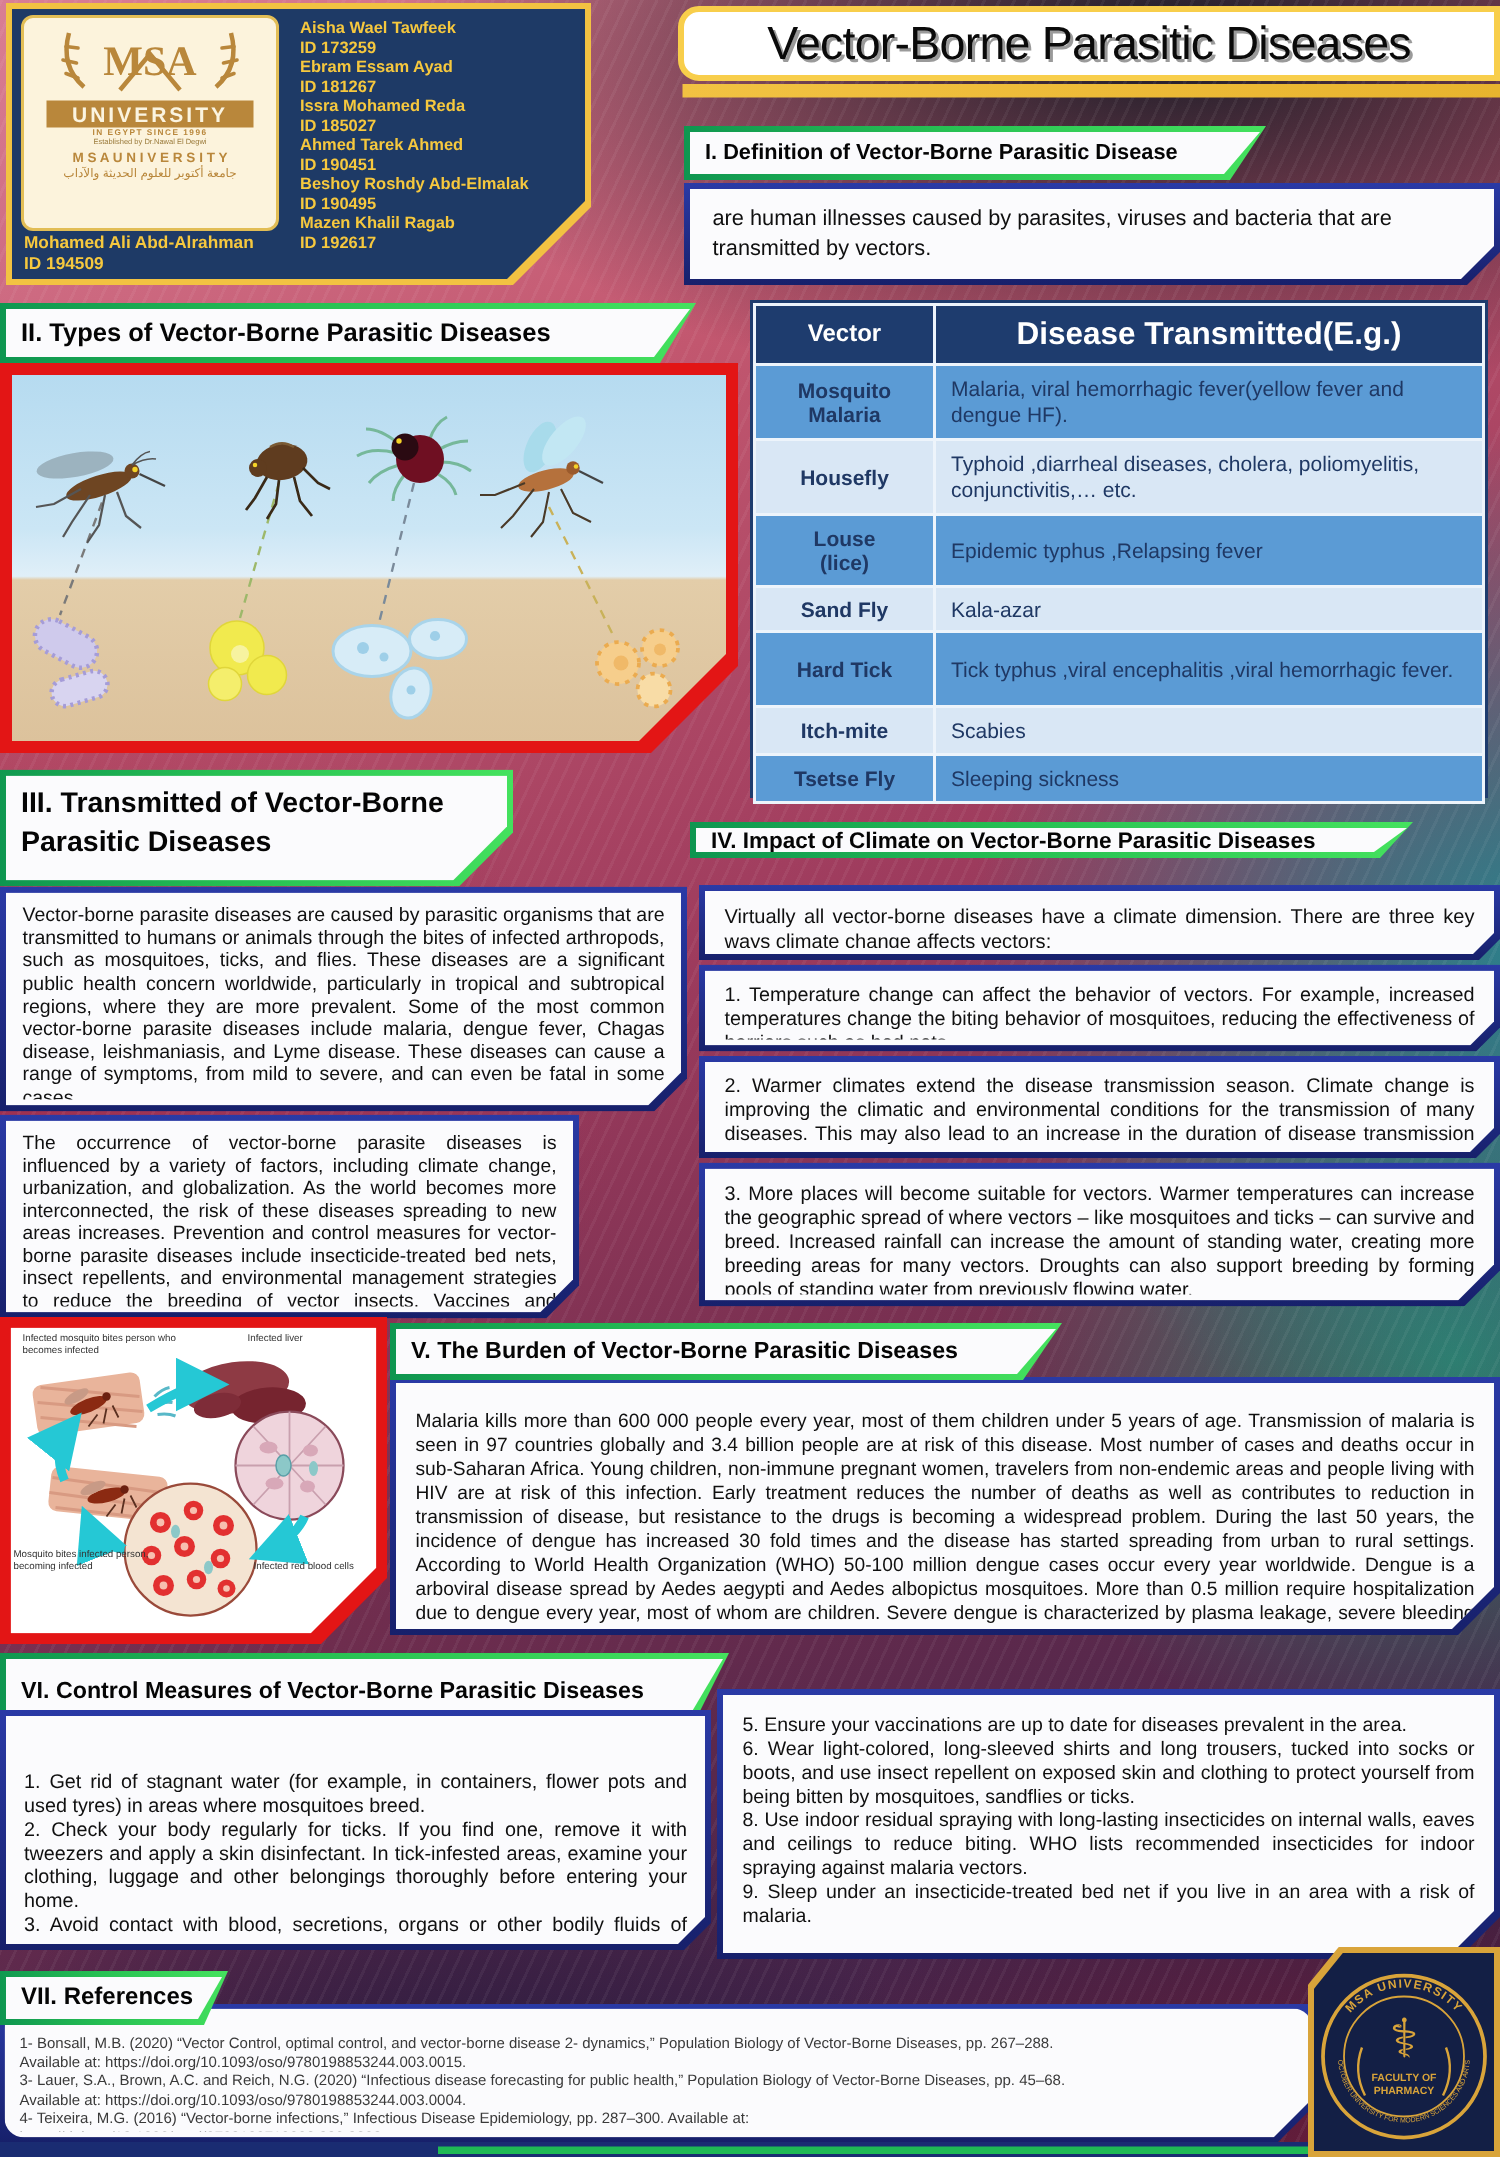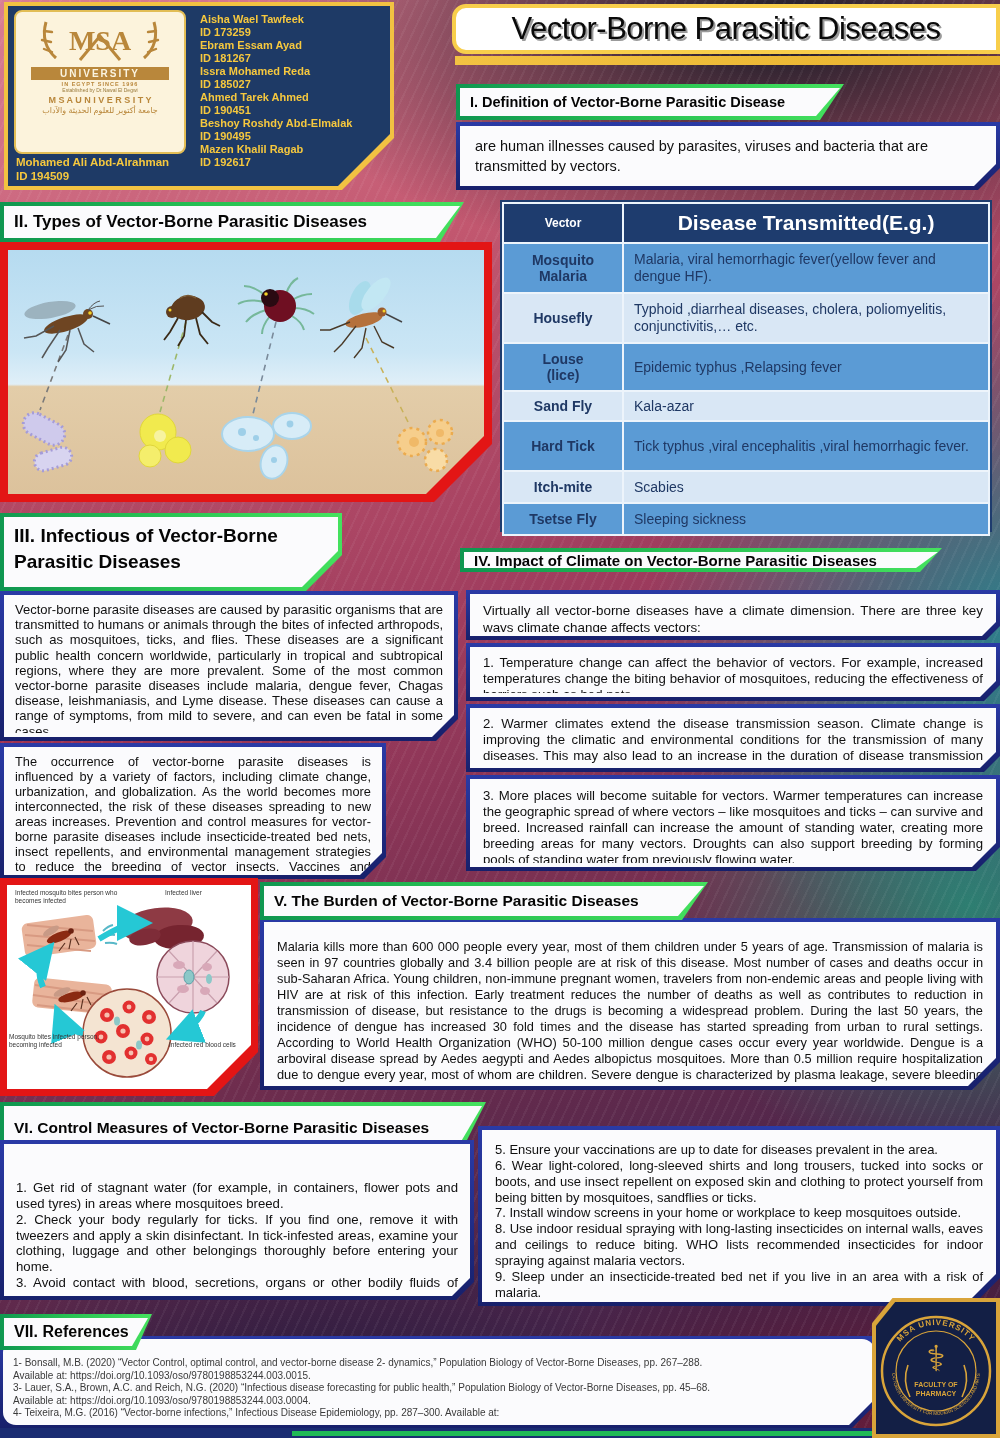--- a/index.html
+++ b/index.html
@@ -29,21 +29,21 @@
   .lbl{position:absolute;color:#333;font-size:6.5px;line-height:1.2;}
   
   .tblwrap{background:#fff;border:2px solid #1E3C6E;box-sizing:border-box;}
   table.vt{border-collapse:collapse;table-layout:fixed;width:100%;height:100%;}
   table.vt td,table.vt th{border:2px solid #EDF4FB;box-sizing:border-box;vertical-align:middle;}
   .thdr{background:#1E3C6E;color:#fff;text-align:center;font-weight:bold;}
   .rA{background:#5B9BD5;} .rB{background:#D9E7F5;}
   .vcell{color:#1F3864;font-weight:bold;text-align:center;font-size:14px;white-space:pre-line;line-height:1.15;}
   .dcell{color:#1F3864;font-size:14px;padding:2px 10px;line-height:1.2;}
   .nm{color:#F6C83E;font-weight:bold;font-size:11px;line-height:1.18;}
-  .gold-ribbon{background:#B9873B;color:#FBF4E0;font-size:10px;font-weight:bold;letter-spacing:2px;text-align:center;padding:1px 0;width:82%;margin:1px auto;}
+  .gold-ribbon{background:#B9873B;color:#FBF4E0;font-size:14px;font-weight:bold;letter-spacing:2px;text-align:center;padding:1px 0;width:82%;margin:1px auto;}
   .logo-small{color:#B9873B;text-align:center;}
 </style>
 </head>
 <body>
 
 <div id="poster">
 
   <div class="cut" style="--c:52px;left:4px;top:2px;width:390px;height:188px;background:#F2C242;">
     <div class="inner" style="background:#1E3A66;">
       <div class="abs" style="left:6px;top:4px;width:168px;height:140px;background:#FCF3DC;border:2px solid #E2BD55;border-radius:8px;">
@@ -180,21 +180,21 @@
   </div>
 
   <div class="abs tblwrap" style="left:500px;top:200px;width:492px;height:332px;">
     <table class="vt">
       <colgroup>
           <col style="width:120px">
           <col>
         </colgroup>
       <tbody>
           <tr style="height:40px">
-        <th class="thdr" style="font-size:12px;">Vector</th>
+        <th class="thdr" style="font-size:16px;">Vector</th>
         <th class="thdr" style="font-size:21px;">Disease Transmitted(E.g.)</th>
       </tr>
       <tr style="height:50px" class="rA">
         <td class="vcell">Mosquito
 Malaria</td>
         <td class="dcell">Malaria, viral hemorrhagic fever(yellow fever and dengue HF).</td>
       </tr>
       <tr style="height:50px" class="rB">
         <td class="vcell">Housefly</td>
         <td class="dcell">Typhoid ,diarrheal diseases, cholera, poliomyelitis, conjunctivitis,… etc.</td>
@@ -220,21 +220,21 @@
         <td class="vcell">Tsetse Fly</td>
         <td class="dcell">Sleeping sickness</td>
       </tr>
     </tbody>
       </table>
   </div>
 
   <div class="cut green" style="--c:36px;left:0;top:513px;width:342px;height:78px;">
     <div class="inner">
       <div style="padding:6px 0 0 10px;font-weight:bold;font-size:19px;line-height:1.35;color:#050505;">
-        <span style="display:block;">III. Infectious of Vector-Borne</span>
+        <span style="display:block;">III. Transmitted of Vector-Borne</span>
         <span style="display:block;">Parasitic Diseases</span>
       </div>
     </div>
   </div>
   <div class="cut navy" style="--c:22px;left:0;top:591px;width:458px;height:150px;">
     <div class="inner">
         <div class="btxt" style="font-size:13px;line-height:1.17;padding:3px 7px;">Vector-borne parasite diseases are caused by parasitic organisms that are transmitted to humans or animals through the bites of infected arthropods, such as mosquitoes, ticks, and flies. These diseases are a significant public health concern worldwide, particularly in tropical and subtropical regions, where they are more prevalent. Some of the most common vector-borne parasite diseases include malaria, dengue fever, Chagas disease, leishmaniasis, and Lyme disease. These diseases can cause a range of symptoms, from mild to severe, and can even be fatal in some cases.</div>
       </div>
   </div>
   <div class="cut navy" style="--c:22px;left:0;top:743px;width:386px;height:136px;">
@@ -380,21 +380,20 @@
         <div>3. Avoid contact with blood, secretions, organs or other bodily fluids of infected people or animals.</div>
         <div>4. Make sure you keep strict hygiene control of food, and avoid unpasteurized dairy products in areas where tick-borne encephalitis can be transmitted.</div>
       </div>
     </div>
   </div>
   <div class="cut navy" style="--c:28px;left:478px;top:1126px;width:522px;height:180px;">
     <div class="inner">
       <div class="btxt" style="font-size:13px;line-height:1.22;padding:8px 9px 4px 9px;">
         <div>5. Ensure your vaccinations are up to date for diseases prevalent in the area.</div>
         <div>6. Wear light-colored, long-sleeved shirts and long trousers, tucked into socks or boots, and use insect repellent on exposed skin and clothing to protect yourself from being bitten by mosquitoes, sandflies or ticks.</div>
-        <div>7. Install window screens in your home or workplace to keep mosquitoes outside.</div>
         <div>8. Use indoor residual spraying with long-lasting insecticides on internal walls, eaves and ceilings to reduce biting. WHO lists recommended insecticides for indoor spraying against malaria vectors.</div>
         <div>9. Sleep under an insecticide-treated bed net if you live in an area with a risk of malaria.</div>
       </div>
     </div>
   </div>
 
   <div class="cut navy" style="--c:26px;left:0;top:1336px;width:878px;height:92px;">
     <div class="inner" style="inset:3px;border-radius:13px;">
       <div class="btxt" style="font-size:10px;line-height:1.25;color:#3a3a3a;padding:14px 8px 0 6px;">
         <div>

